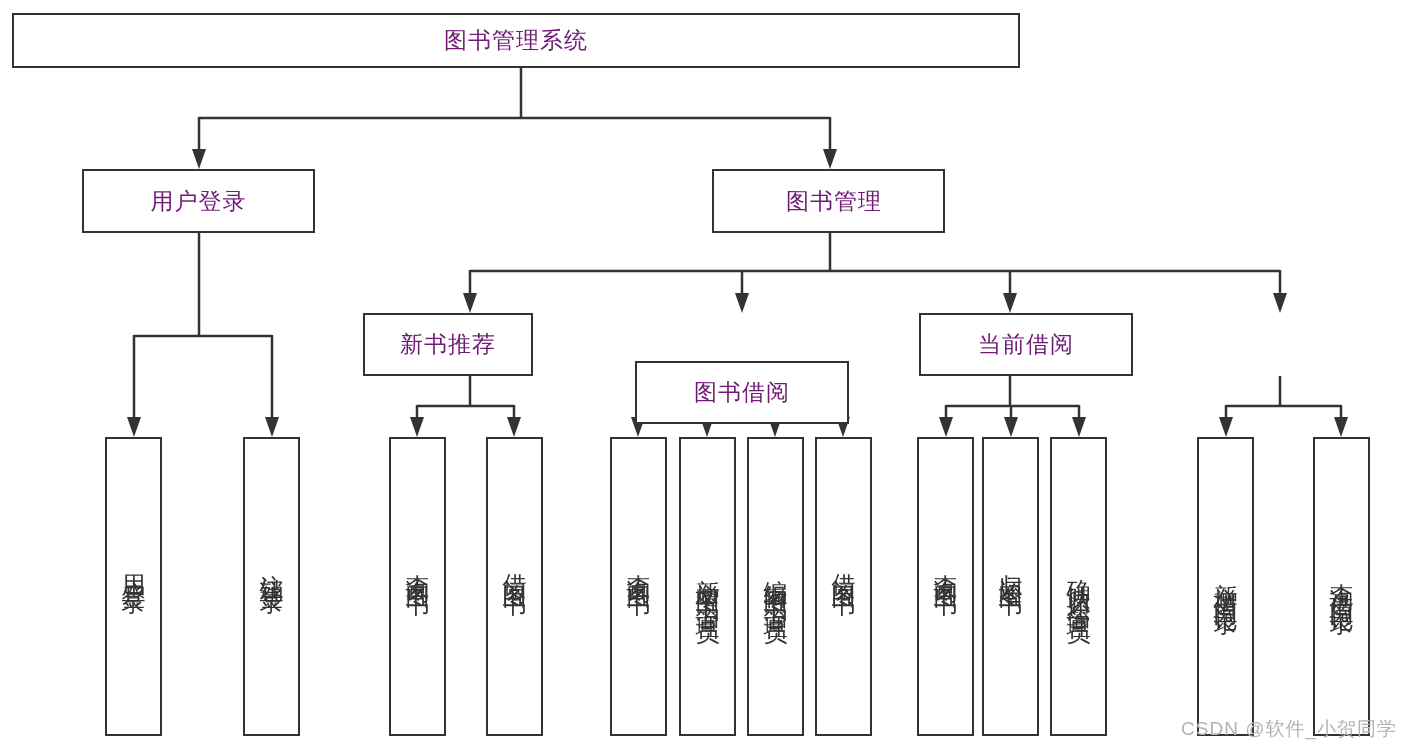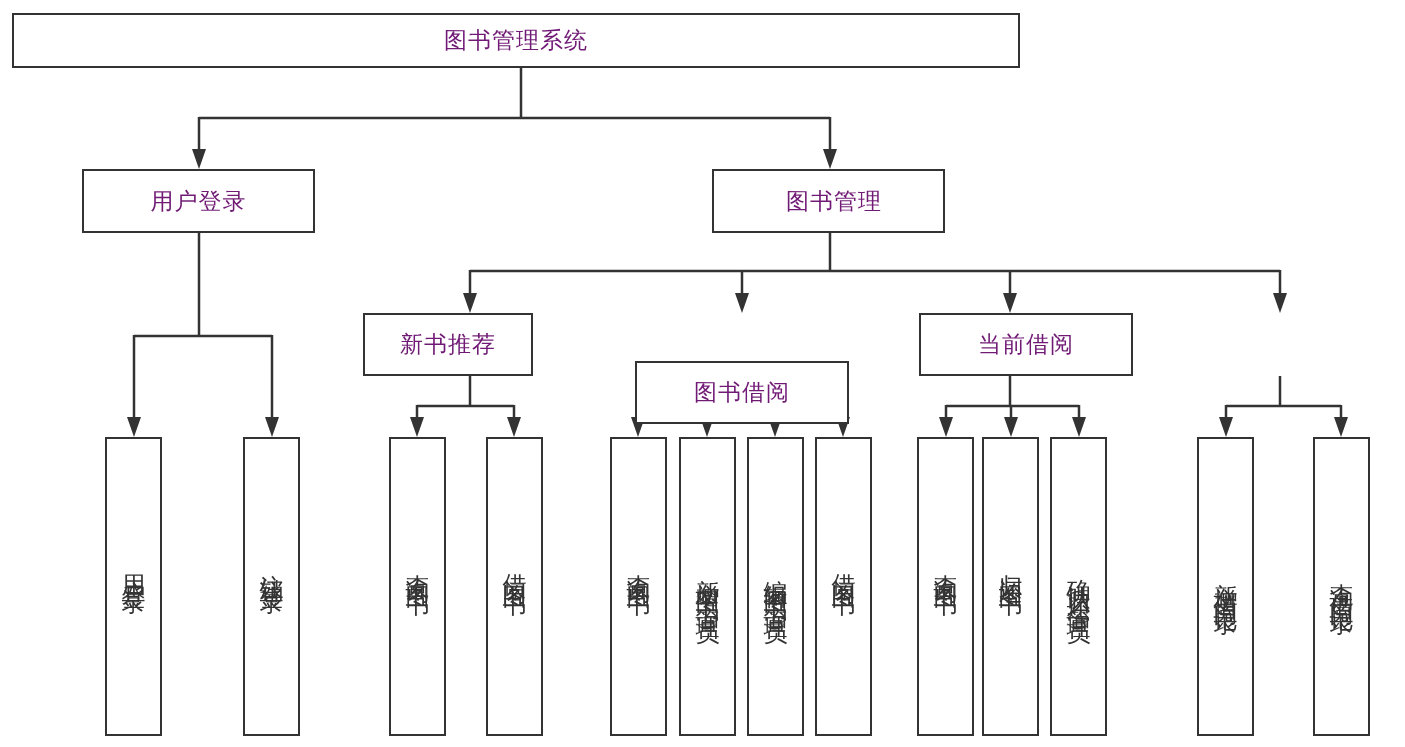--- a/index.html
+++ b/index.html
@@ -193,14 +193,15 @@
     <span class="vtext">确认归还（管理员）</span>
   </div>
 
   <div class="leaf" style="left:1197px;">
     <span class="vtext mid">新增借阅记录</span>
   </div>
   <div class="leaf" style="left:1313px;">
     <span class="vtext mid">查询借阅记录</span>
   </div>
 
+  <div class="watermark">CSDN @软件_小贺同学</div>
 
 </div>
 
 </body></html>

